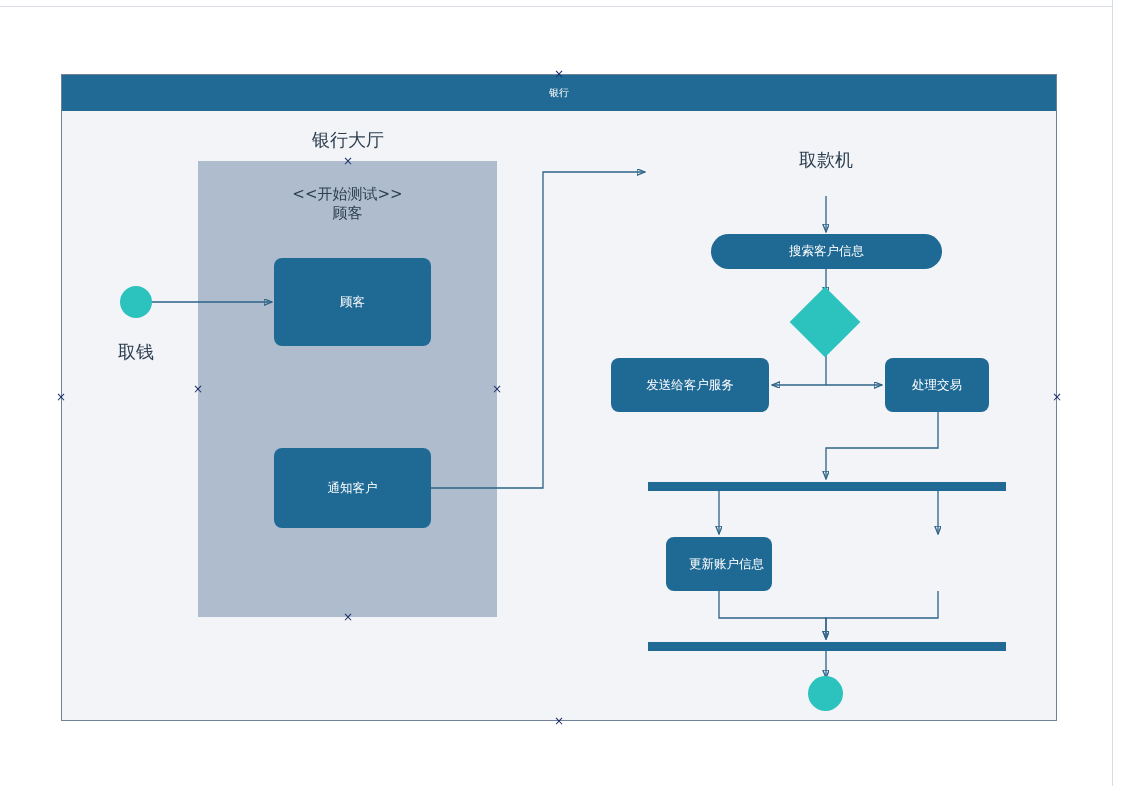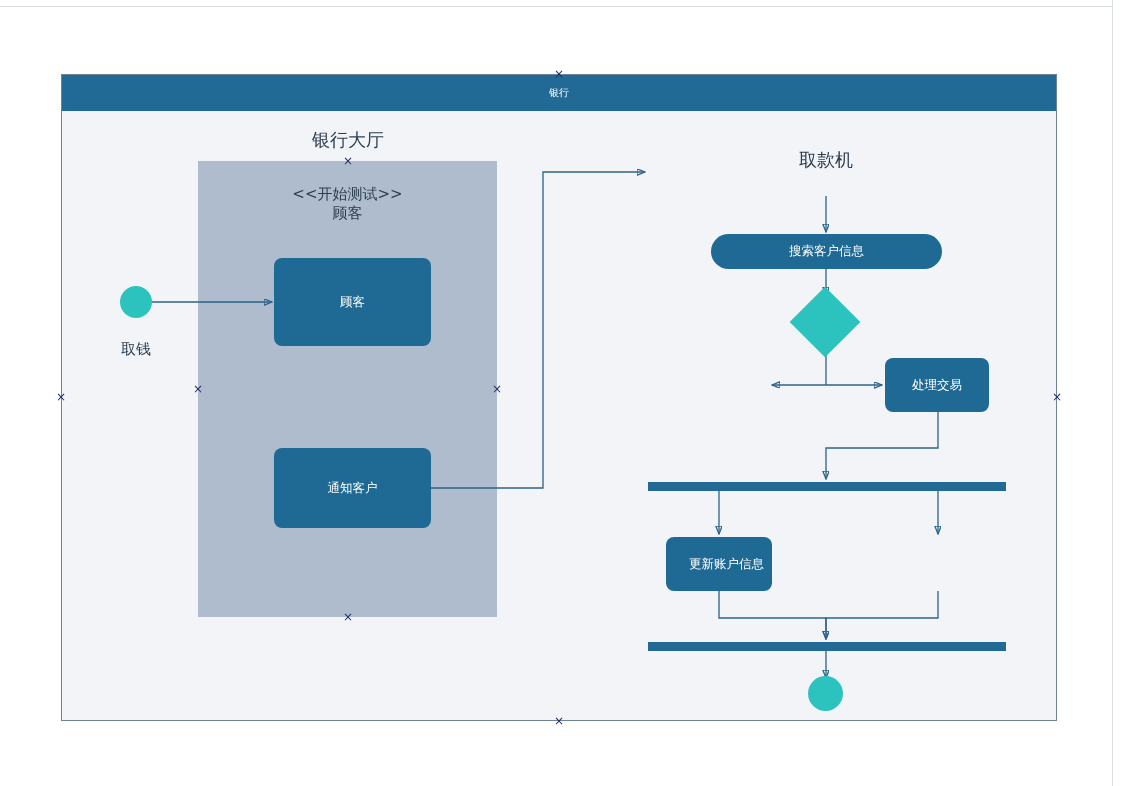--- a/index.html
+++ b/index.html
@@ -113,21 +113,21 @@
   }
 
   
   .circle-node {
     position: absolute;
     border-radius: 50%;
     background: #2CC3BE;
   }
   .node-caption {
     position: absolute;
-    font-size: 15px;
+    font-size: 18px;
     color: #2c3e50;
     white-space: nowrap;
     text-align: center;
     transform: translateX(-50%);
   }
 
   
   #decision-node {
     position: absolute;
     left: 800px;
@@ -236,20 +236,21 @@
   <div class="circle-node" style="left:120px; top:286px; width:32px; height:32px;"></div>
   <div class="node-caption" style="left:136px; top:340px;">取钱</div>
 
   <div class="node rect" style="left:274px; top:258px; width:157px; height:88px;">顾客</div>
 
   <div class="node rect" style="left:274px; top:448px; width:157px; height:80px;">通知客户</div>
 
 
   <div class="node pill" style="left:711px; top:234px; width:231px; height:35px;">搜索客户信息</div>
 
+  <div class="node rect" style="left:611px; top:358px; width:158px; height:54px;">发送给客户服务</div>
 
   <div class="node rect" style="left:885px; top:358px; width:104px; height:54px;">处理交易</div>
 
   <div class="node rect" style="left:666px; top:537px; width:106px; height:54px;padding-left:15px;">更新账户信息</div>
 
 
   <div id="decision-node"></div>
 
   <div class="bar" style="left:648px; top:482px; width:358px;"></div>
   <div class="bar" style="left:648px; top:642px; width:358px;"></div>

